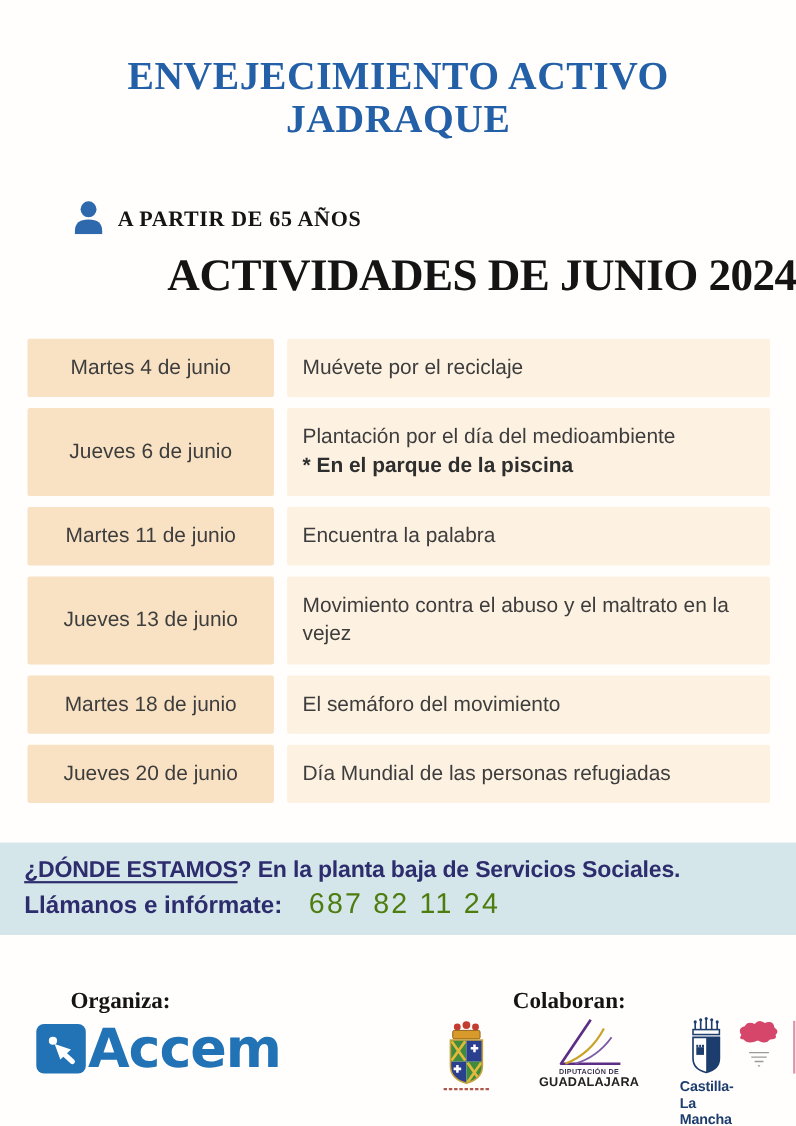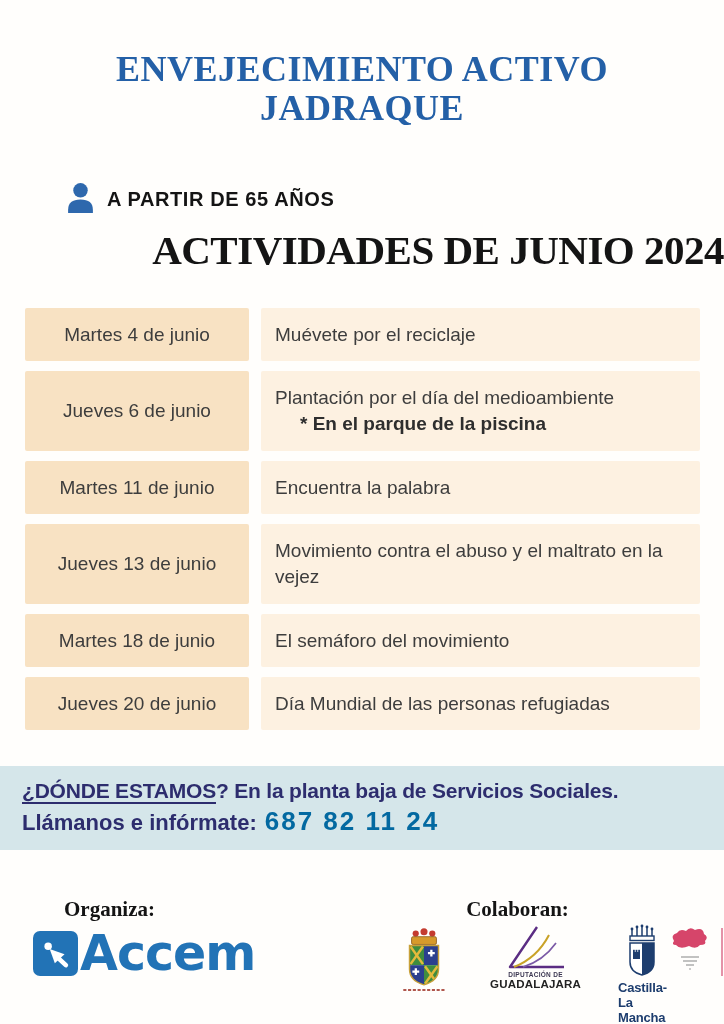--- a/index.html
+++ b/index.html
@@ -10,21 +10,21 @@
   }
   
   .title{
     position:absolute;top:50px;left:0;width:100%;text-align:center;
     font-family:"Liberation Serif",serif;font-weight:bold;
     font-size:36px;line-height:1.08;color:#2460a7;letter-spacing:.5px;
   }
   .audience{position:absolute;top:182px;left:66px;display:flex;align-items:flex-end;gap:12px;}
   .audience svg{display:block;}
   .audience-text{
-    font-family:Liberation Sans, sans-serif;font-weight:bold;font-size:20px;
+    font-family:Liberation Serif, serif;font-weight:bold;font-size:20px;
     color:#141414;letter-spacing:.6px;padding-bottom:2px;
   }
   .subtitle{
     position:absolute;top:226px;left:0;width:100%;text-align:right;
     font-family:"Liberation Serif",serif;font-weight:bold;
     font-size:41px;color:#141414;letter-spacing:-.5px;
   }
   
   .schedule{position:absolute;top:308px;left:25px;width:675px;}
   .row{display:flex;gap:12px;margin-bottom:10px;}
@@ -33,31 +33,31 @@
     display:flex;align-items:center;justify-content:center;
     font-size:19px;color:#3d3d3d;min-height:53px;
   }
   .act-cell{
     flex:1;background:#fdf1e1;border-radius:2px;box-sizing:border-box;
     display:flex;flex-direction:column;justify-content:center;
     padding:8px 10px 8px 14px;font-size:19px;color:#3d3d3d;
     line-height:1.35;min-height:53px;
   }
   .row.tall .date-cell,.row.tall .act-cell{min-height:80px;}
-  .note{font-weight:bold;color:#2e2e2e;margin-left:25px;}
+  .note{font-weight:bold;color:#2e2e2e;}
   
   .band{
     position:absolute;top:766px;left:0;width:724px;height:84px;
     background:#d5e6ea;box-sizing:border-box;padding:13px 18px 0 22px;
     color:#2d2d6e;
   }
   .band-line1{font-weight:bold;font-size:21px;letter-spacing:-.2px;white-space:nowrap;}
   .band-line1 .ul{text-decoration:underline;text-underline-offset:4px;text-decoration-thickness:2px;}
   .band-line2{margin-top:3px;font-weight:bold;font-size:22px;display:flex;align-items:baseline;}
-  .phone{color:#0369a1;font-size:26px;margin-left:8px;letter-spacing:2px;font-weight:bold;}
+  .phone{color:#4d7c0f;font-size:26px;margin-left:24px;letter-spacing:2px;font-weight:normal;}
   
   .organiza-label{
     position:absolute;top:897px;left:64px;
     font-family:"Liberation Serif",serif;font-weight:bold;font-size:21px;color:#141414;
   }
   .accem{position:absolute;top:929px;left:33px;display:flex;align-items:center;gap:2px;}
   .accem-box{
     width:45px;height:45px;background:#2273b6;border-radius:7px;
     display:flex;align-items:center;justify-content:center;
   }

